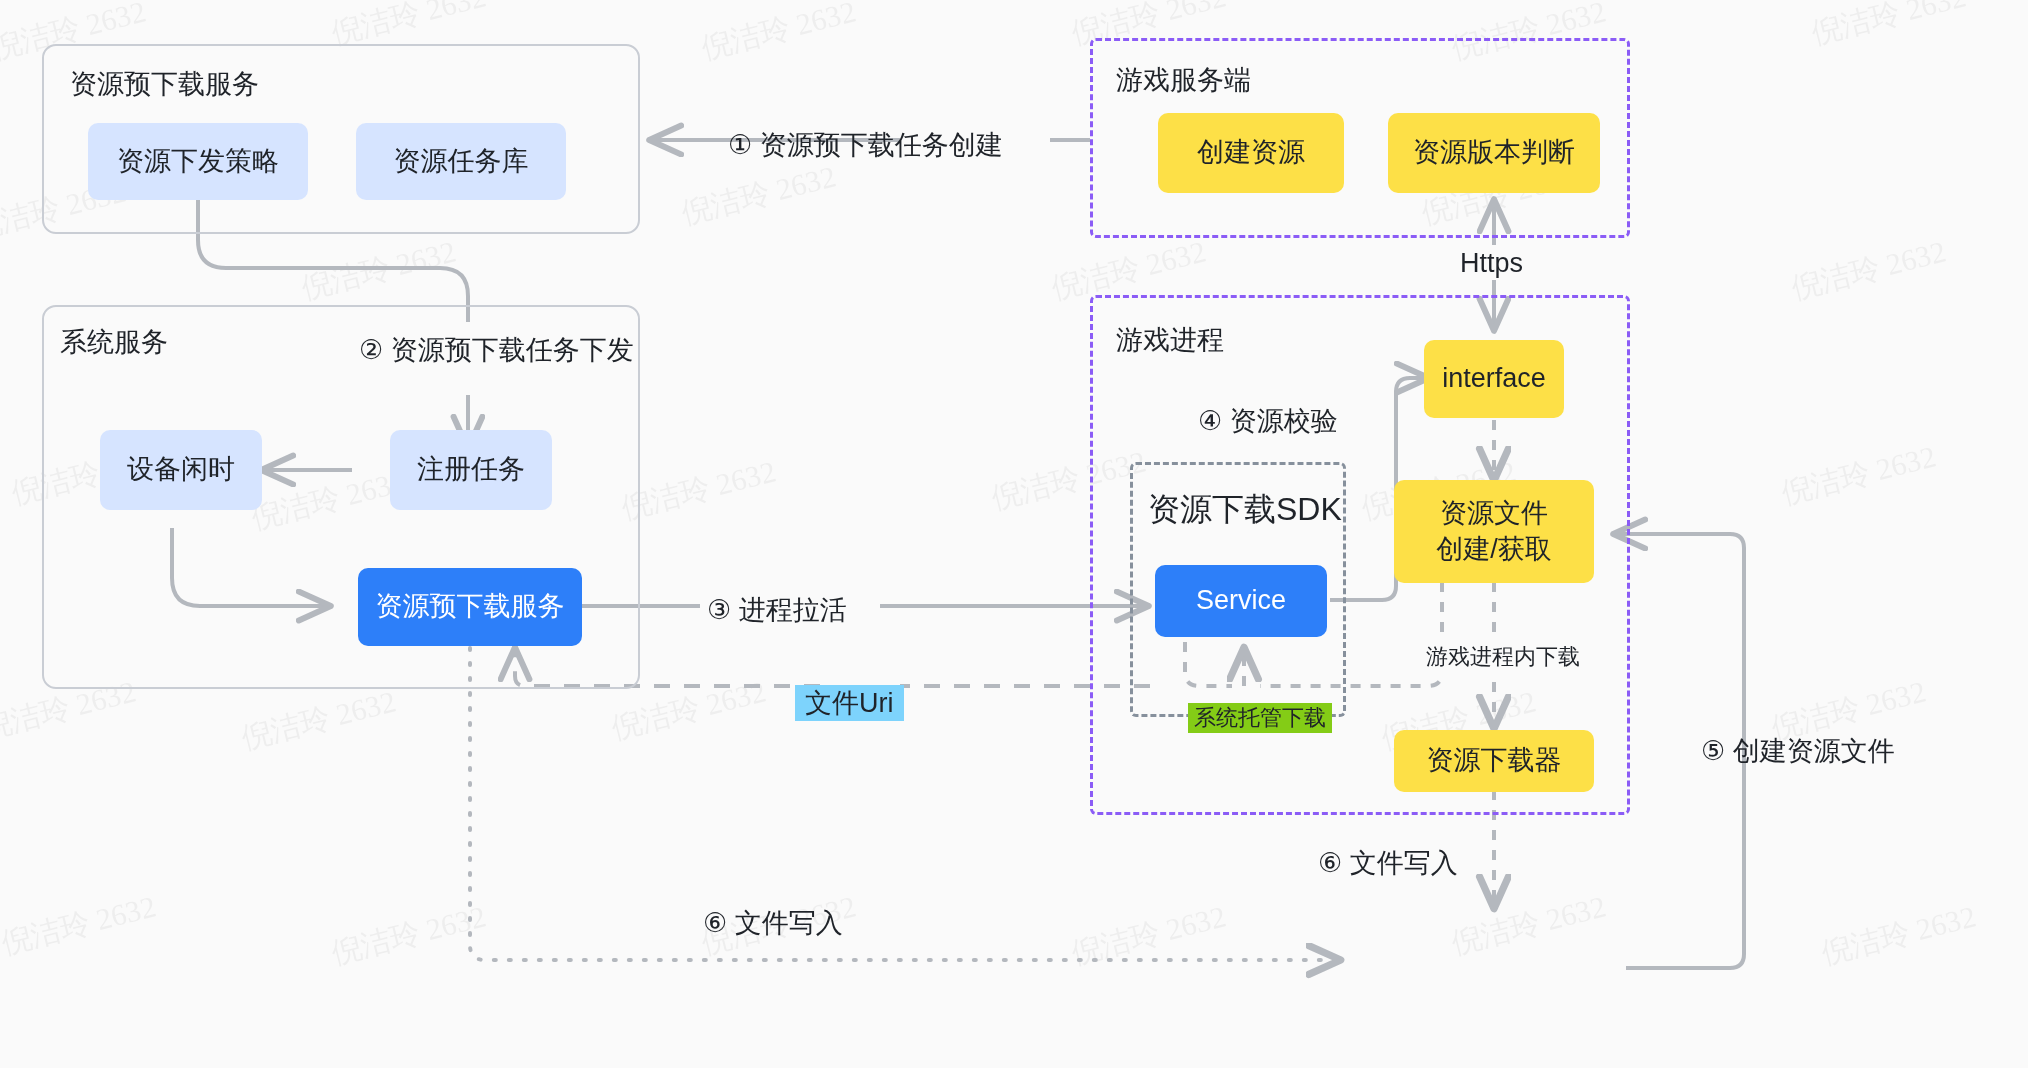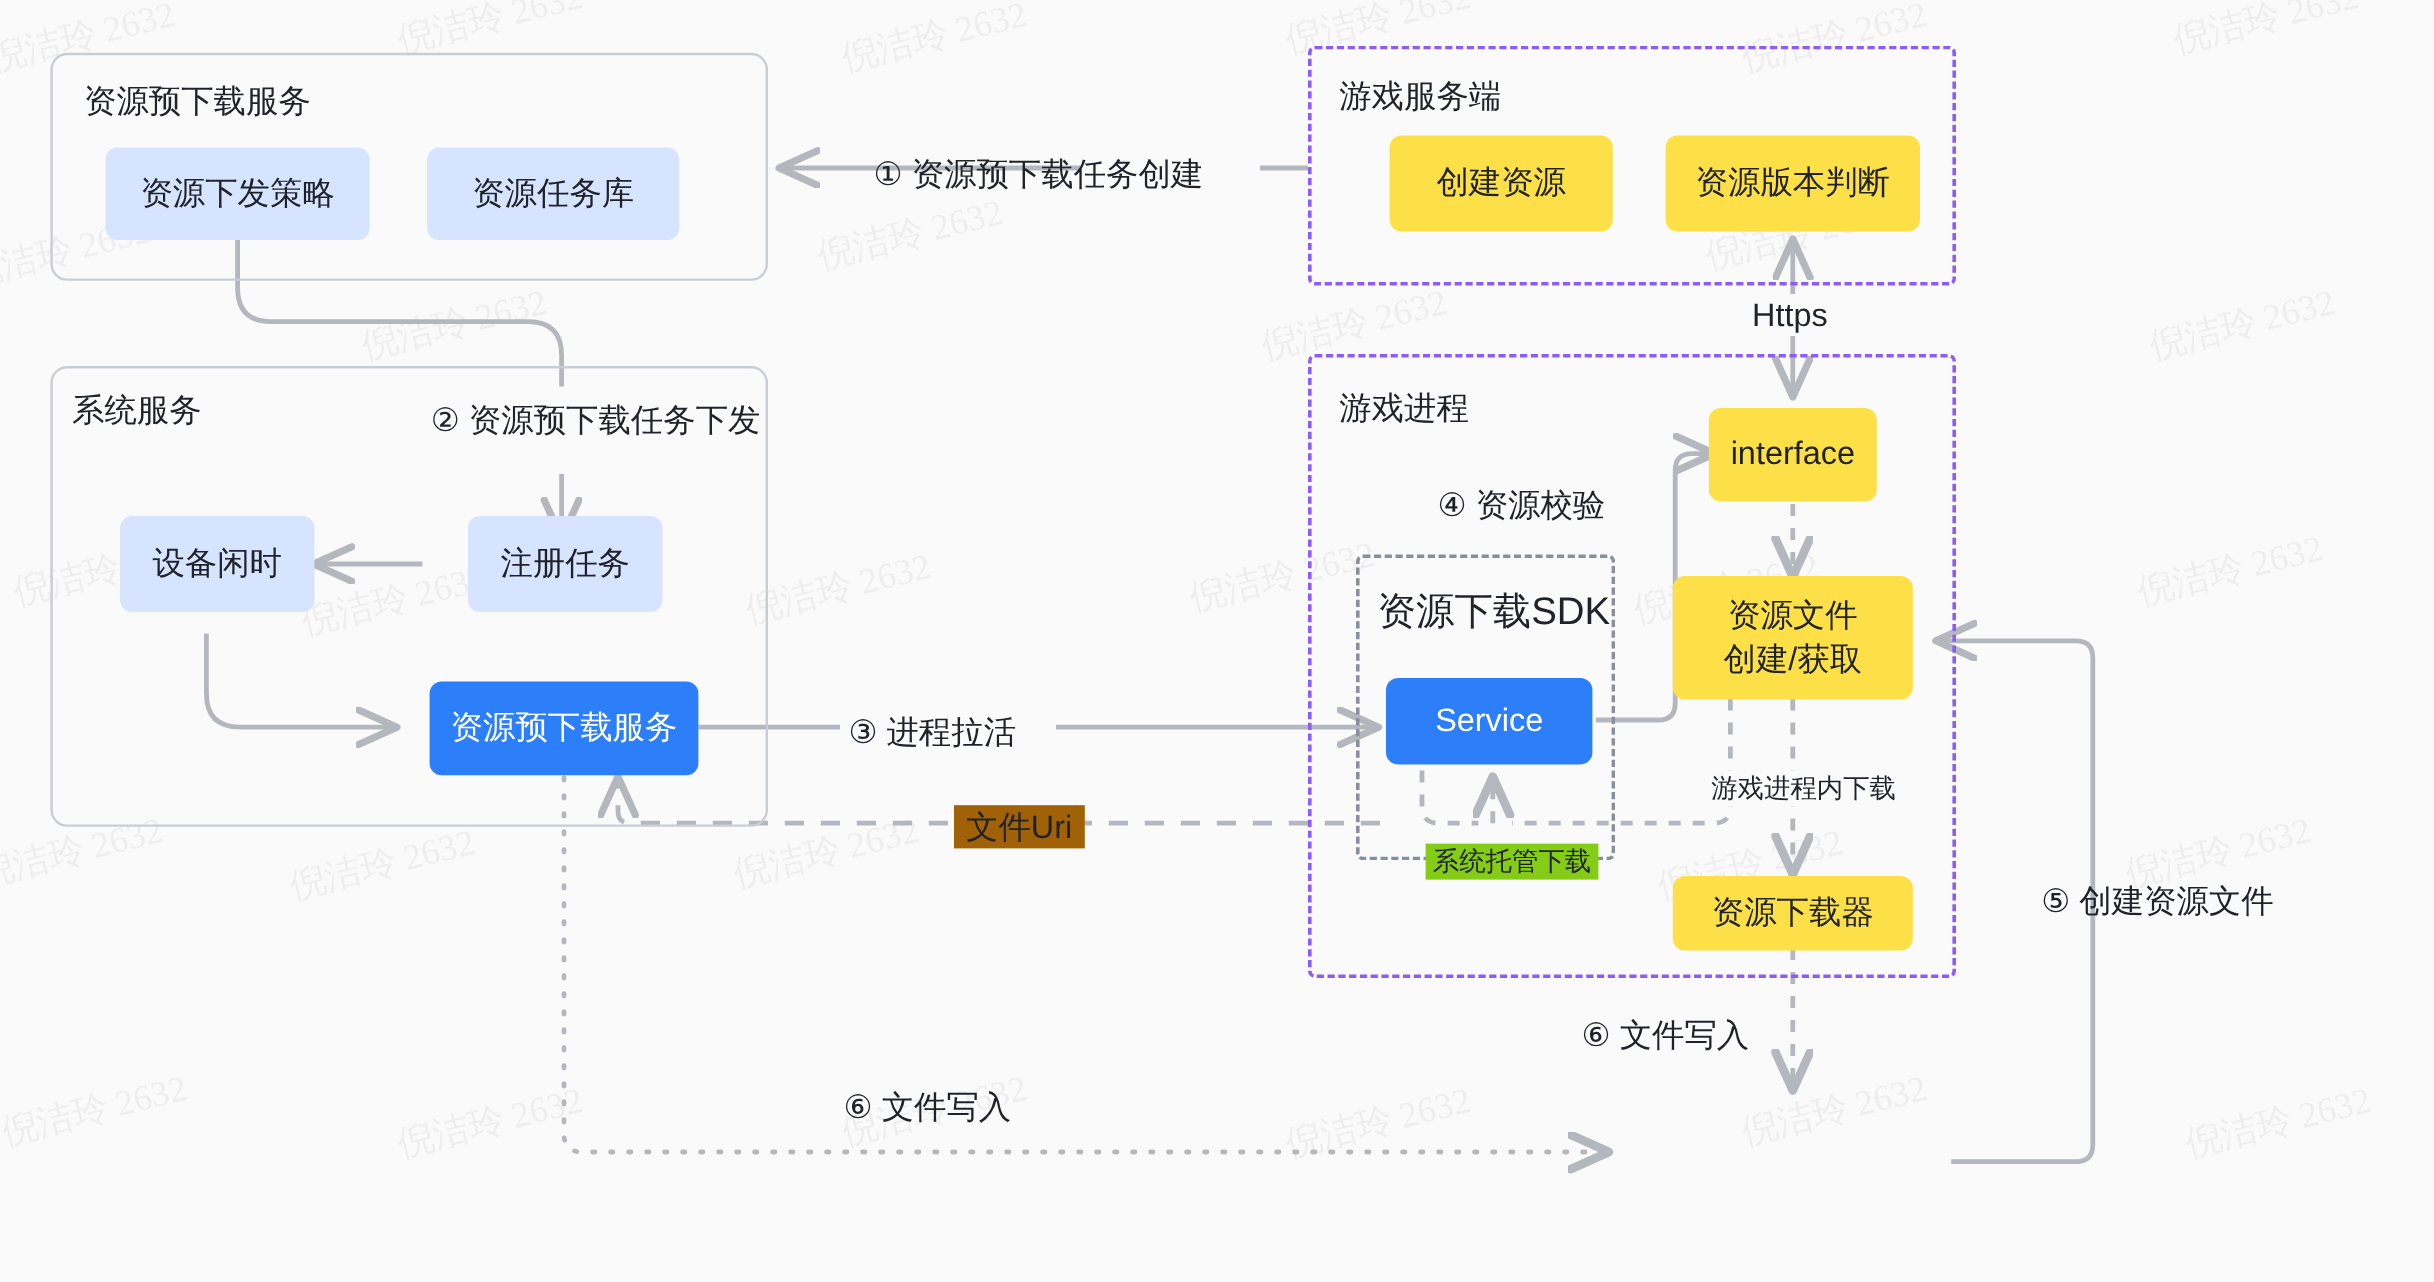--- a/index.html
+++ b/index.html
@@ -171,21 +171,21 @@
 
   <div class="node box-green-light" style="left:1394px;top:730px;width:200px;height:62px;">资源下载器</div>
 
 
   <div class="lbl lbl-step" style="left:728px;top:127px;">① 资源预下载任务创建</div>
 
   <div class="lbl lbl-step" style="left:325px;top:332px;margin-left:34px;">② 资源预下载任务下发</div>
 
   <div class="lbl lbl-step" style="left:707px;top:592px;">③ 进程拉活</div>
 
-  <div class="lbl lbl-step" style="left:795px;top:671px;background:#a16207;padding:0 10px;">文件Uri</div>
+  <div class="lbl lbl-step" style="left:795px;top:685px;background:#7dd3fc;padding:0 10px;">文件Uri</div>
 
   <div class="lbl lbl-step" style="left:1460px;top:248px;">Https</div>
 
   <div class="lbl lbl-step" style="left:1198px;top:403px;">④ 资源校验</div>
 
   <div class="lbl lbl-small" style="left:1420px;top:642px;background:#fafafa;padding:0 6px;">游戏进程内下载</div>
 
   <div class="lbl lbl-small" style="left:1188px;top:703px;background:#84cc16;padding:0 6px;">系统托管下载</div>
 
   <div class="lbl lbl-step" style="left:1689px;top:733px;margin-left:12px;">⑤ 创建资源文件</div>

